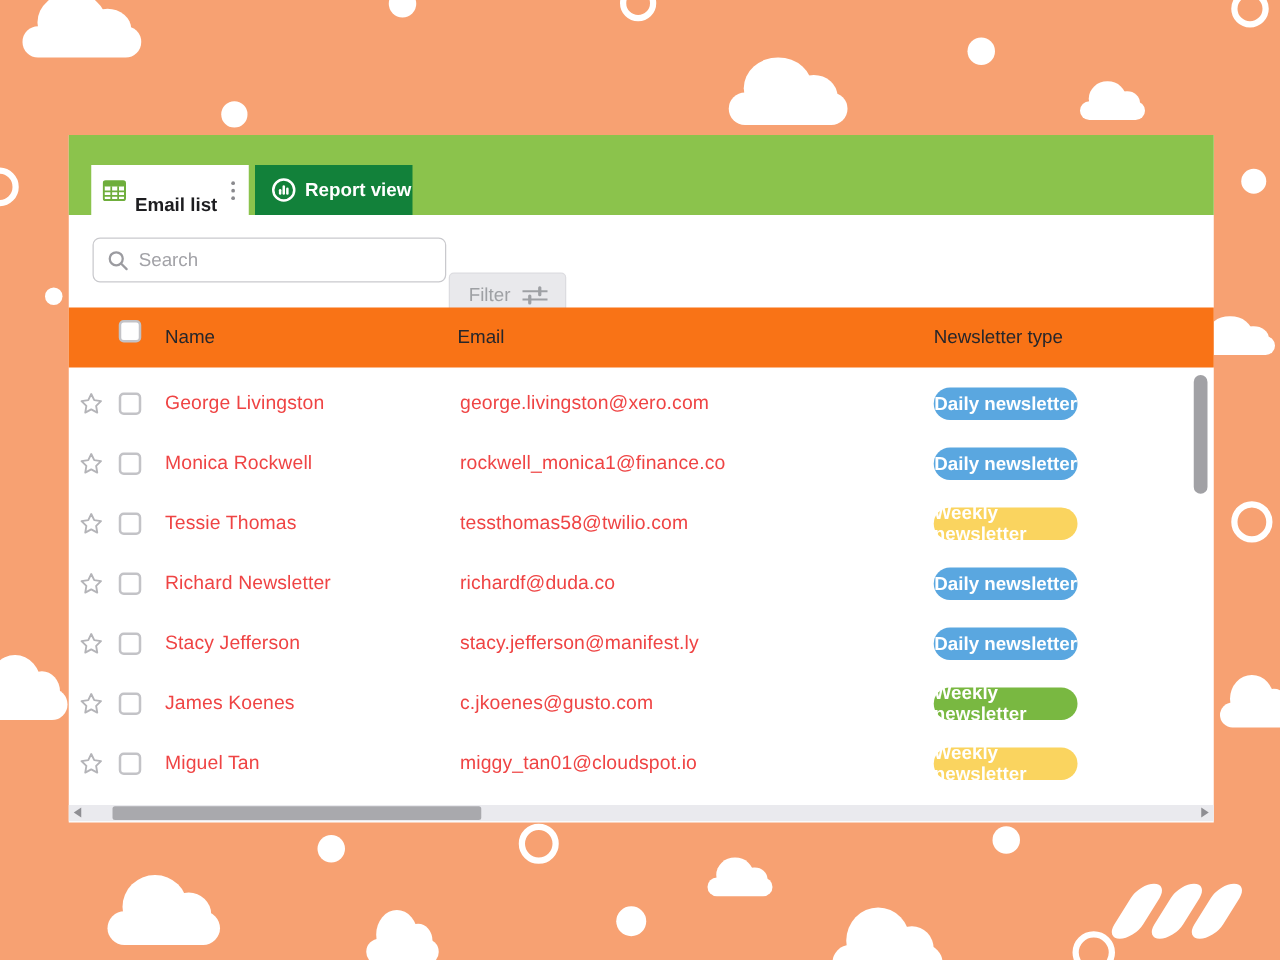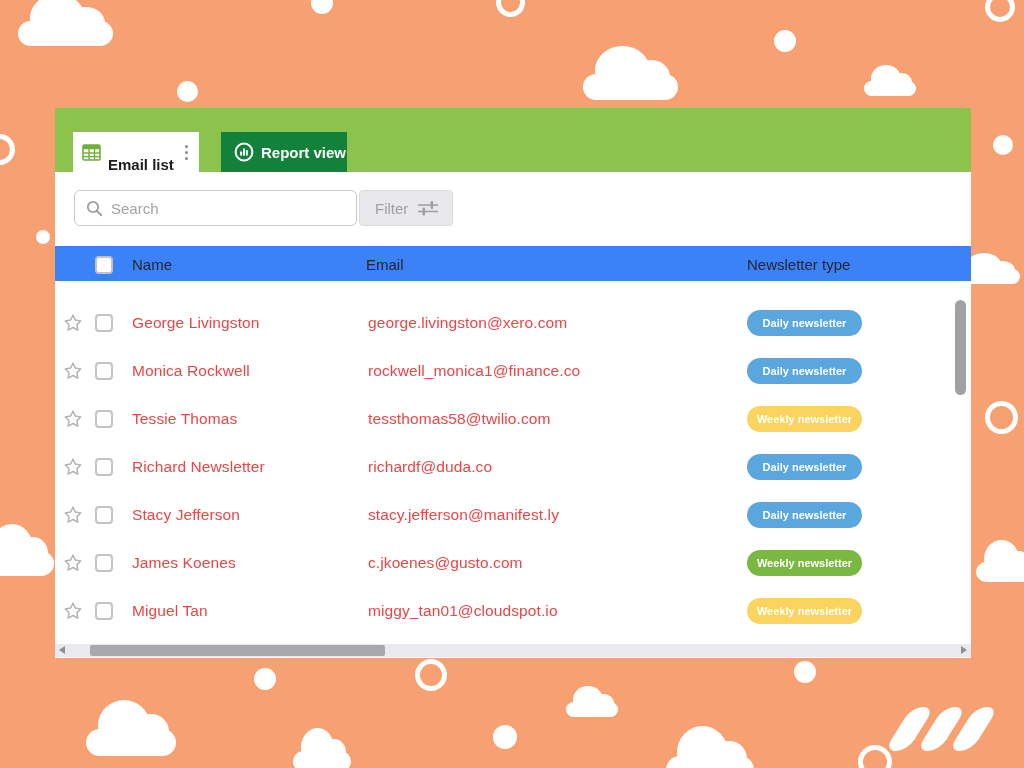--- a/index.html
+++ b/index.html
@@ -38,45 +38,46 @@
     position:absolute;bottom:0;height:40px;display:flex;align-items:center;
     font-size:15px;font-weight:700;cursor:pointer;
   }
   .tab-active{
     left:18px;width:126px;background:#fff;color:#1d1d20;padding-left:9px;
   }
   .tab-active .tab-label{margin-left:7px;margin-top:25px;}
   .kebab{margin-left:auto;margin-right:11px;display:flex;flex-direction:column;gap:3px;}
   .kebab i{width:3px;height:3px;border-radius:50%;background:#8A8A8E;display:block;}
   .tab-report{
-    left:166px;width:126px;background:var(--green-dark);color:#fff;padding-left:13px;
+    left:149px;width:126px;background:var(--green-dark);color:#fff;padding-left:13px;
   }
   .tab-report .tab-label{margin-left:7px;}
 
   
   .toolbar{position:absolute;top:82px;left:19px;display:flex;gap:2px;}
   .searchbox{
     width:283px;height:36px;border:1.5px solid #C9C9CD;border-radius:6px;
     background:#fff;display:flex;align-items:center;padding-left:11px;
   }
   .searchbox input{
     border:none;outline:none;flex:1;font-size:15px;color:#333;margin-left:8px;
     font-family:"Liberation Sans", sans-serif;background:transparent;
   }
   .searchbox input::placeholder{color:#A2A2A7;}
   .filter-btn{
     width:94px;height:36px;background:#E9E9EC;border:1px solid #DCDCE0;border-radius:4px;
     display:flex;align-items:center;justify-content:space-between;
     padding:0 13px 0 15px;font-size:15px;color:#9EA0A4;cursor:pointer;
     font-family:"Liberation Sans", sans-serif;
+    margin-top:28px;
   }
 
   
   .thead{
-    position:absolute;top:138px;left:0;right:0;height:35px;background:#3b82f6;
+    position:absolute;top:138px;left:0;right:0;height:48px;background:#f97316;
     font-size:15px;font-weight:500;color:var(--text-dark);
   }
   .thead .checkbox{top:10px;}
   .col{position:absolute;top:50%;transform:translateY(-50%);}
   .col-name{left:77px;}
   .col-email{left:311px;}
   .col-type{left:692px;}
 
   .tbody{position:absolute;top:191px;left:0;right:0;}
   .row{position:relative;height:48px;}
@@ -87,21 +88,21 @@
   }
   .row .checkbox{top:15px;}
   .cell{
     position:absolute;top:50%;transform:translateY(-50%);
     font-size:15.5px;font-weight:500;color:#ef4444;letter-spacing:.1px;
   }
   .cell-name{left:77px;}
   .cell-email{left:313px;}
   .badge{
     position:absolute;left:692px;top:11px;width:115px;height:26px;border-radius:13px;
-    color:#fff;font-size:11px;font-weight:700;display:flex;align-items:center;justify-content:center;
+    color:#fff;font-size:15px;font-weight:700;display:flex;align-items:center;justify-content:center;
   }
 
   
   .vscroll{
     position:absolute;right:5px;top:192px;width:11px;height:95px;
     background:#A1A1A5;border-radius:6px;
   }
   .hscroll{
     position:absolute;left:0;right:0;bottom:1px;height:13px;background:#EAEAEE;
   }

